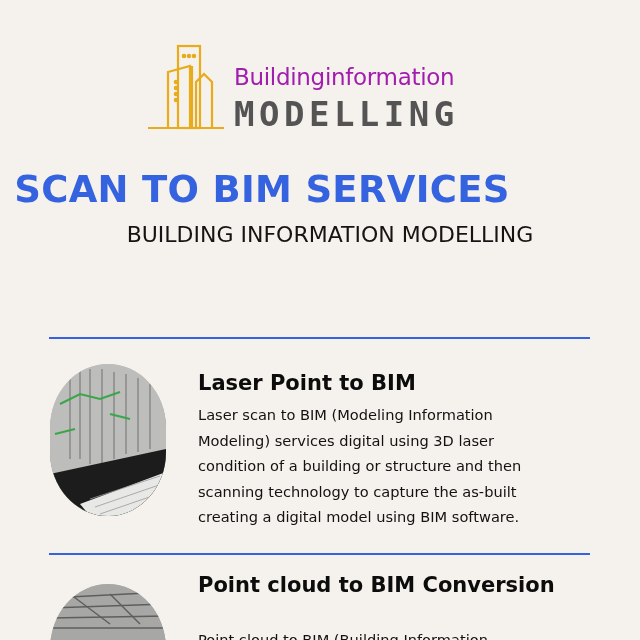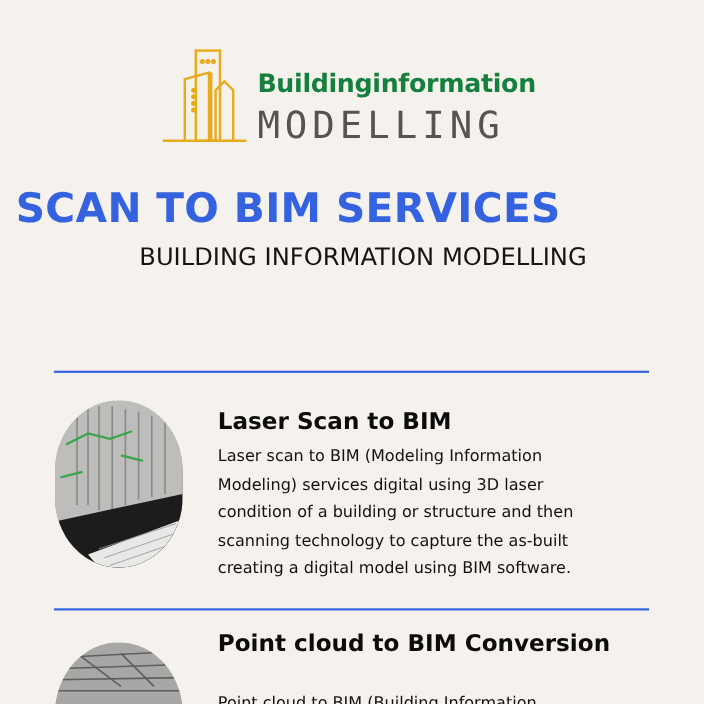--- a/index.html
+++ b/index.html
@@ -6,26 +6,26 @@
   body {
     width:640px; height:640px; overflow:hidden;
     background:#f5f1ec;
     font-family:"DejaVu Sans", sans-serif;
     position:relative;
   }
   .logo { position:absolute; left:146px; top:42px; width:350px; height:94px; }
   .logo-icon { position:absolute; left:0; top:0; width:80px; height:90px; }
   .logo-top {
     position:absolute; left:88px; top:22px;
-    font-family:"DejaVu Sans", sans-serif; font-weight:bold;
-    font-size:23px; color:#15803d; letter-spacing:-0.3px; white-space:nowrap;
+    font-family:"DejaVu Sans", sans-serif; font-weight:normal;
+    font-size:23px; color:#a21caf; letter-spacing:-0.3px; white-space:nowrap;
   }
   .logo-bottom {
     position:absolute; left:88px; top:52px;
-    font-family:"DejaVu Sans Mono", monospace; font-weight:normal;
+    font-family:"DejaVu Sans Mono", monospace; font-weight:bold;
     font-size:34px; color:#545454; letter-spacing:4.5px; white-space:nowrap;
   }
   .main-title {
     position:absolute; left:0; width:524px; top:168px; text-align:center;
     font-family:"DejaVu Sans", sans-serif; font-weight:bold; font-size:37px;
     color:#3563e0; letter-spacing:0.3px; white-space:nowrap;
   }
   .subtitle {
     position:absolute; left:0; width:640px; top:222px; text-align:center;
     font-family:"DejaVu Sans", sans-serif; font-size:22px; color:#141414;
@@ -96,21 +96,21 @@
     </g>
     <polygon points="0,110 116,85 116,152 0,152" fill="#1c1c1c"></polygon>
     <polygon points="30,140 116,108 116,152 40,152" fill="#e8e8e6"></polygon>
     <g stroke="#9a9a98" stroke-width="0.8">
       <line x1="40" y1="135" x2="110" y2="112"></line>
         <line x1="45" y1="143" x2="112" y2="120"></line>
       <line x1="50" y1="150" x2="114" y2="128"></line>
     </g>
   </svg>
 </div>
-<div class="sec-title" style="top:371px;">Laser Scan to BIM</div>
+<div class="sec-title" style="top:371px;">Laser Point to BIM</div>
 <div class="sec-body" style="top:402px;">
   <span>Laser scan to BIM (Modeling Information</span>
   <span>Modeling) services digital using 3D laser</span>
   <span>condition of a building or structure and then</span>
   <span>scanning technology to capture the as-built</span>
   <span>creating a digital model using BIM software.</span>
 </div>
 
 <div class="divider" style="top:553px;"></div>
 

